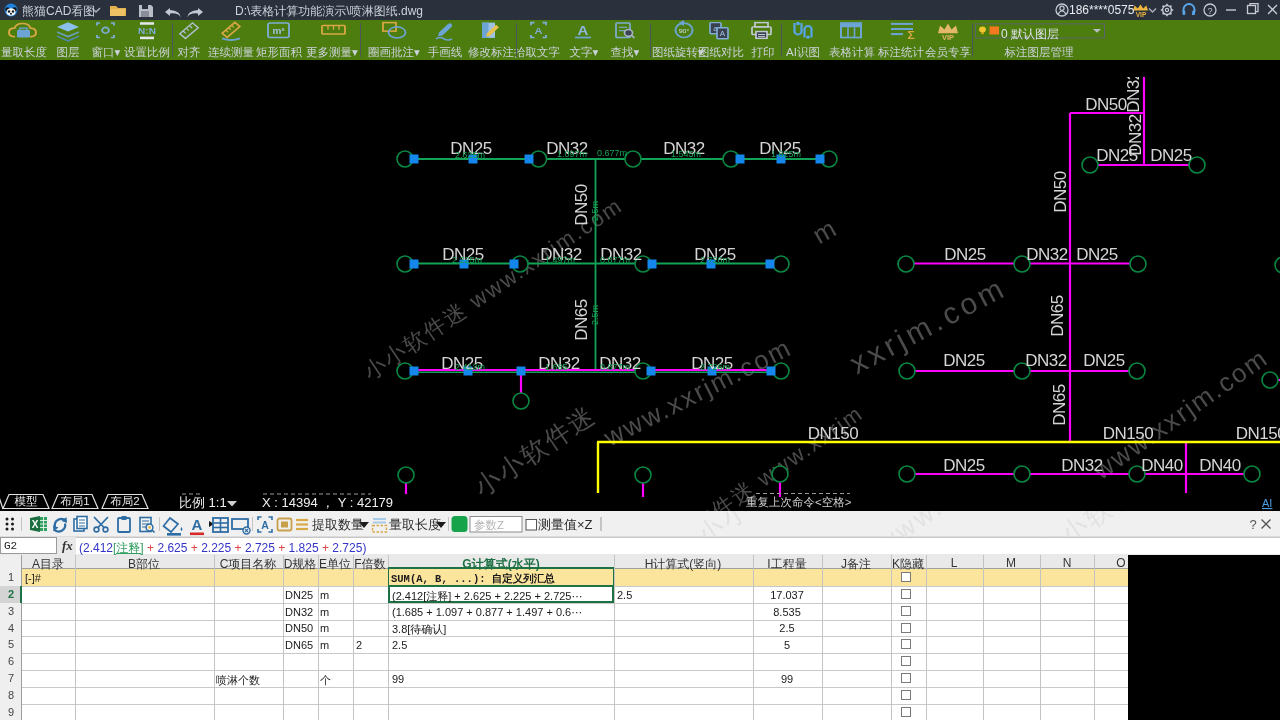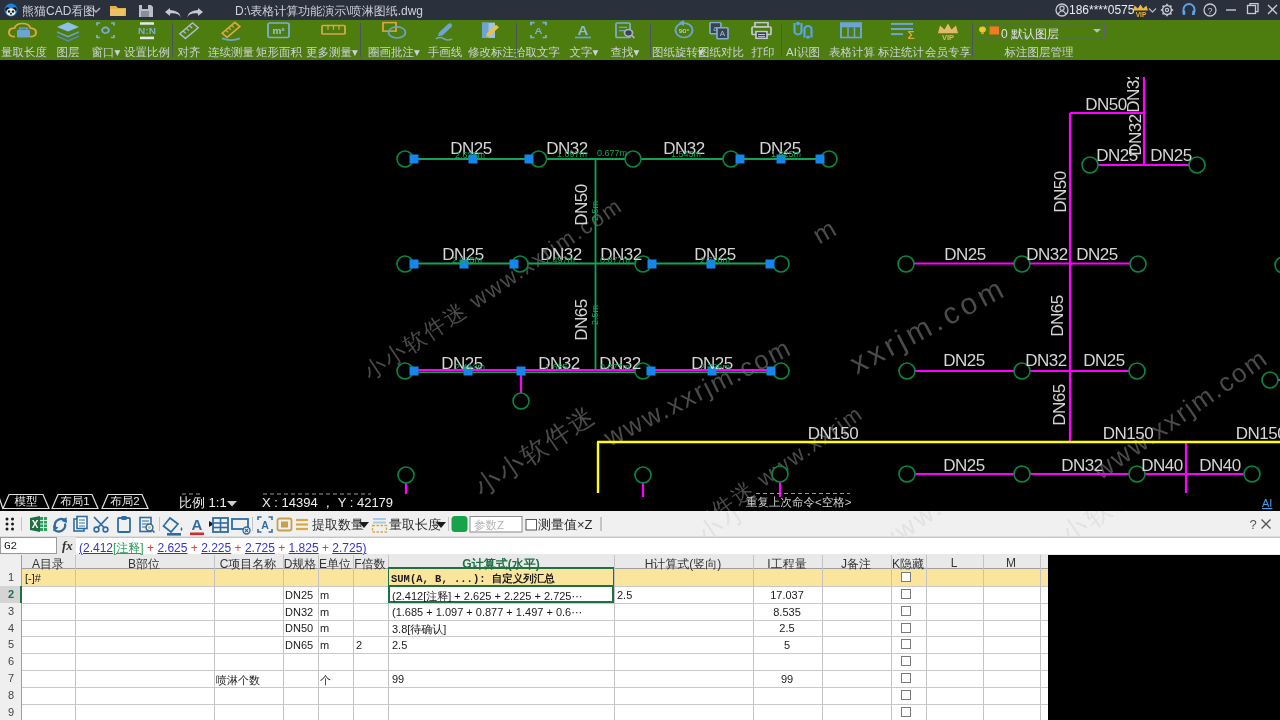--- a/index.html
+++ b/index.html
@@ -21,25 +21,25 @@
 
 #canvas { position:absolute; left:0; top:77px; width:1280px; height:434px; background:#000; overflow:hidden; }
 .wm { position:absolute; color:#4b4b4b; white-space:nowrap; transform-origin:left center; font-size:24px; letter-spacing:2px; }
 
 #ttoolbar { position:absolute; left:0; top:511px; width:1280px; height:26px; background:#f0f0f0; border-bottom:1px solid #dcdcdc; }
 #ttoolbar .tx { position:absolute; top:5px; font-size:13px; color:#2a2a2a; white-space:nowrap; }
 #fbar { position:absolute; left:0; top:537px; width:1280px; height:18px; background:#e9e9e9; }
 #g2box { position:absolute; left:0; top:0; width:57px; height:17px; background:#fff; border:1px solid #9a9a9a; font-size:11px; color:#222; padding:2px 0 0 3px; font-family:"Liberation Mono",monospace; }
 #fx { position:absolute; left:62px; top:1px; font-family:"Liberation Serif",serif; font-style:italic; font-weight:bold; font-size:13px; color:#333; }
 #finput { position:absolute; left:76px; top:0; width:1204px; height:17px; background:#fff; border-top:1px solid #c6c6c6; font-size:12px; padding:2px 0 0 3px; white-space:nowrap; }
-#finput .b { color:#3434c8; text-decoration:underline; }
+#finput .b { color:#3434c8; }
 #finput .g { color:#2f9e5f; text-decoration:underline; }
 #finput .r { color:#e04444; }
 
-#sheet { position:absolute; left:0; top:555px; width:1048px; height:165px; background:#fff; overflow:hidden; }
+#sheet { position:absolute; left:0; top:555px; width:1128px; height:165px; background:#fff; overflow:hidden; }
 #shead { position:absolute; left:0; top:0; width:1280px; height:14px; background:#e9e9e9; border-bottom:1px solid #9f9f9f; }
 #shead .h { position:absolute; top:1px; transform:translateX(-50%); font-size:12px; color:#333; white-space:nowrap; }
 #rowcol { position:absolute; left:0; top:0; width:22px; height:165px; background:#efefef; border-right:1px solid #9f9f9f; }
 .rn { position:absolute; left:0; width:22px; text-align:center; font-size:11px; color:#444; }
 .vln { position:absolute; top:0; width:1px; background:#c3c3c3; }
 .hln { position:absolute; left:22px; height:1px; background:#c9c9c9; }
 .cell { position:absolute; font-size:11px; color:#1a1a1a; white-space:nowrap; }
 .cb { position:absolute; width:10px; height:10px; background:#fff; border:1px solid #7a7a7a; left:901px; }
 </style>
 </head>

